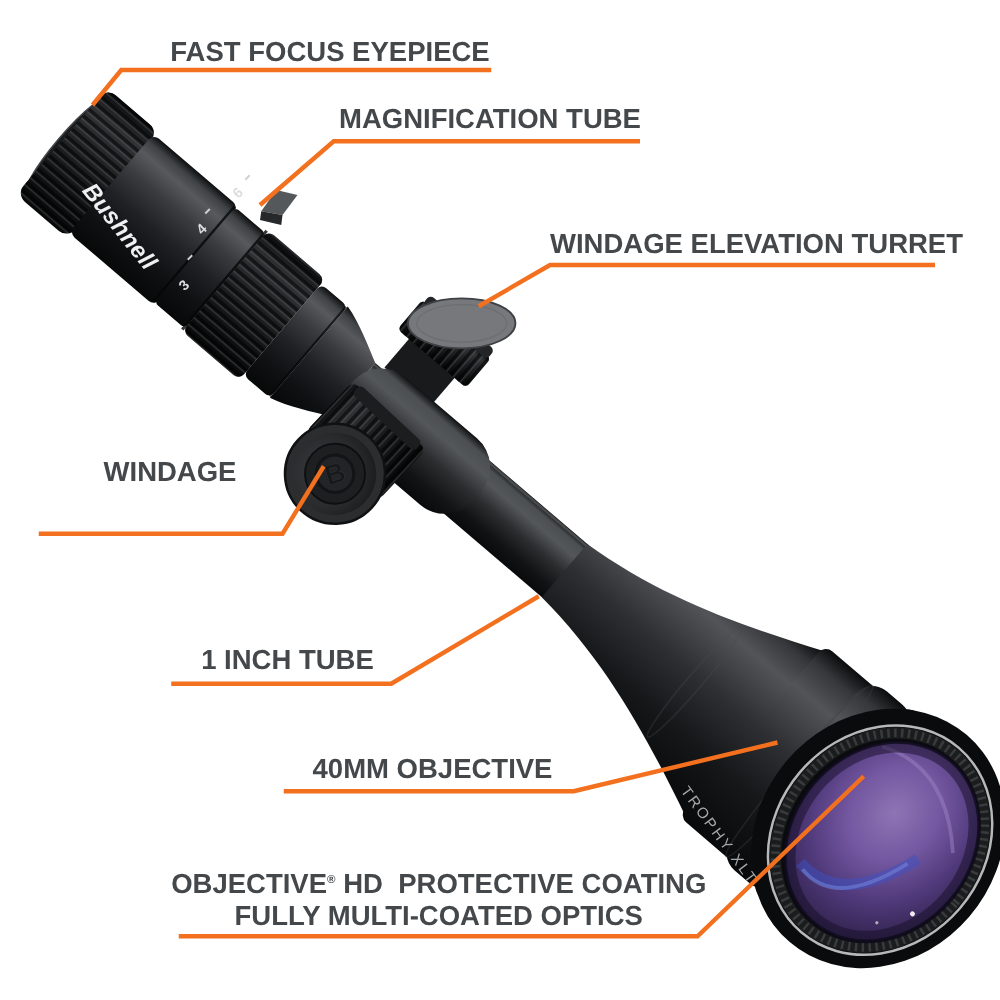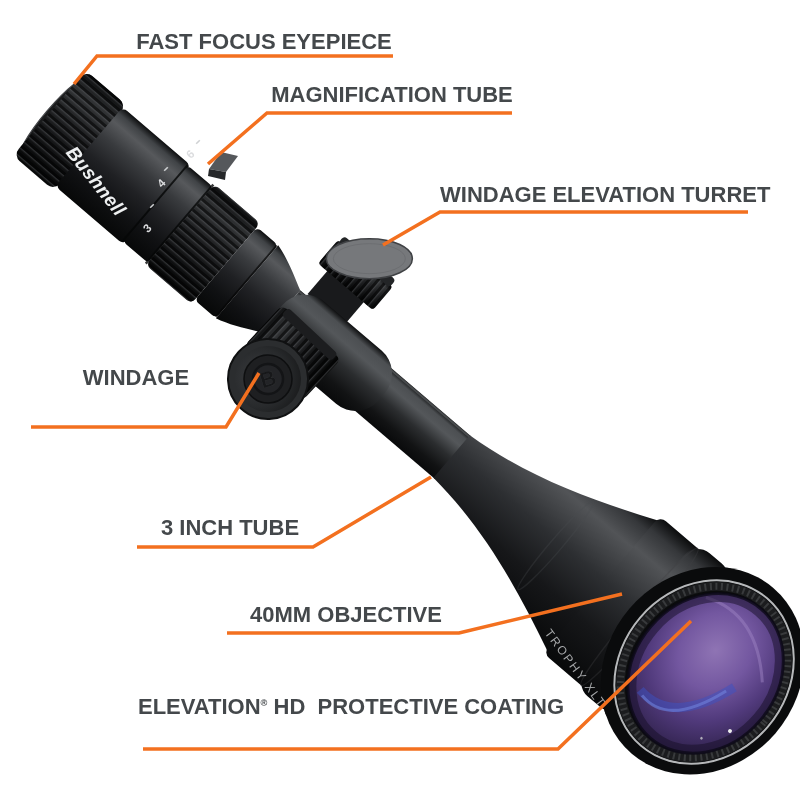--- a/index.html
+++ b/index.html
@@ -182,24 +182,25 @@
 
 <div class="label" style="left:440px;top:182px;width:310px;">
   <span>WINDAGE ELEVATION TURRET</span>
 </div>
 
 <div class="label" style="left:6px;top:365px;width:260px;">
   <div>WINDAGE</div>
 </div>
 
 <div class="label" style="left:80px;top:515px;width:300px;">
-  <span>3 INCH TUBE</span>
+  <span>1 INCH TUBE</span>
 </div>
 
 <div class="label" style="left:196px;top:602px;width:300px;">
   <span>40MM OBJECTIVE</span>
 </div>
 
 <div class="label" style="left:101px;top:690px;width:500px;">
-  <div><span>ELEVATION</span><sup>®</sup><span> HD  PROTECTIVE COATING</span></div>
+  <div><span>OBJECTIVE</span><sup>®</sup><span> HD  PROTECTIVE COATING</span></div>
+  <div>FULLY MULTI-COATED OPTICS</div>
 </div>
 
 </div>
 
 </body></html>

